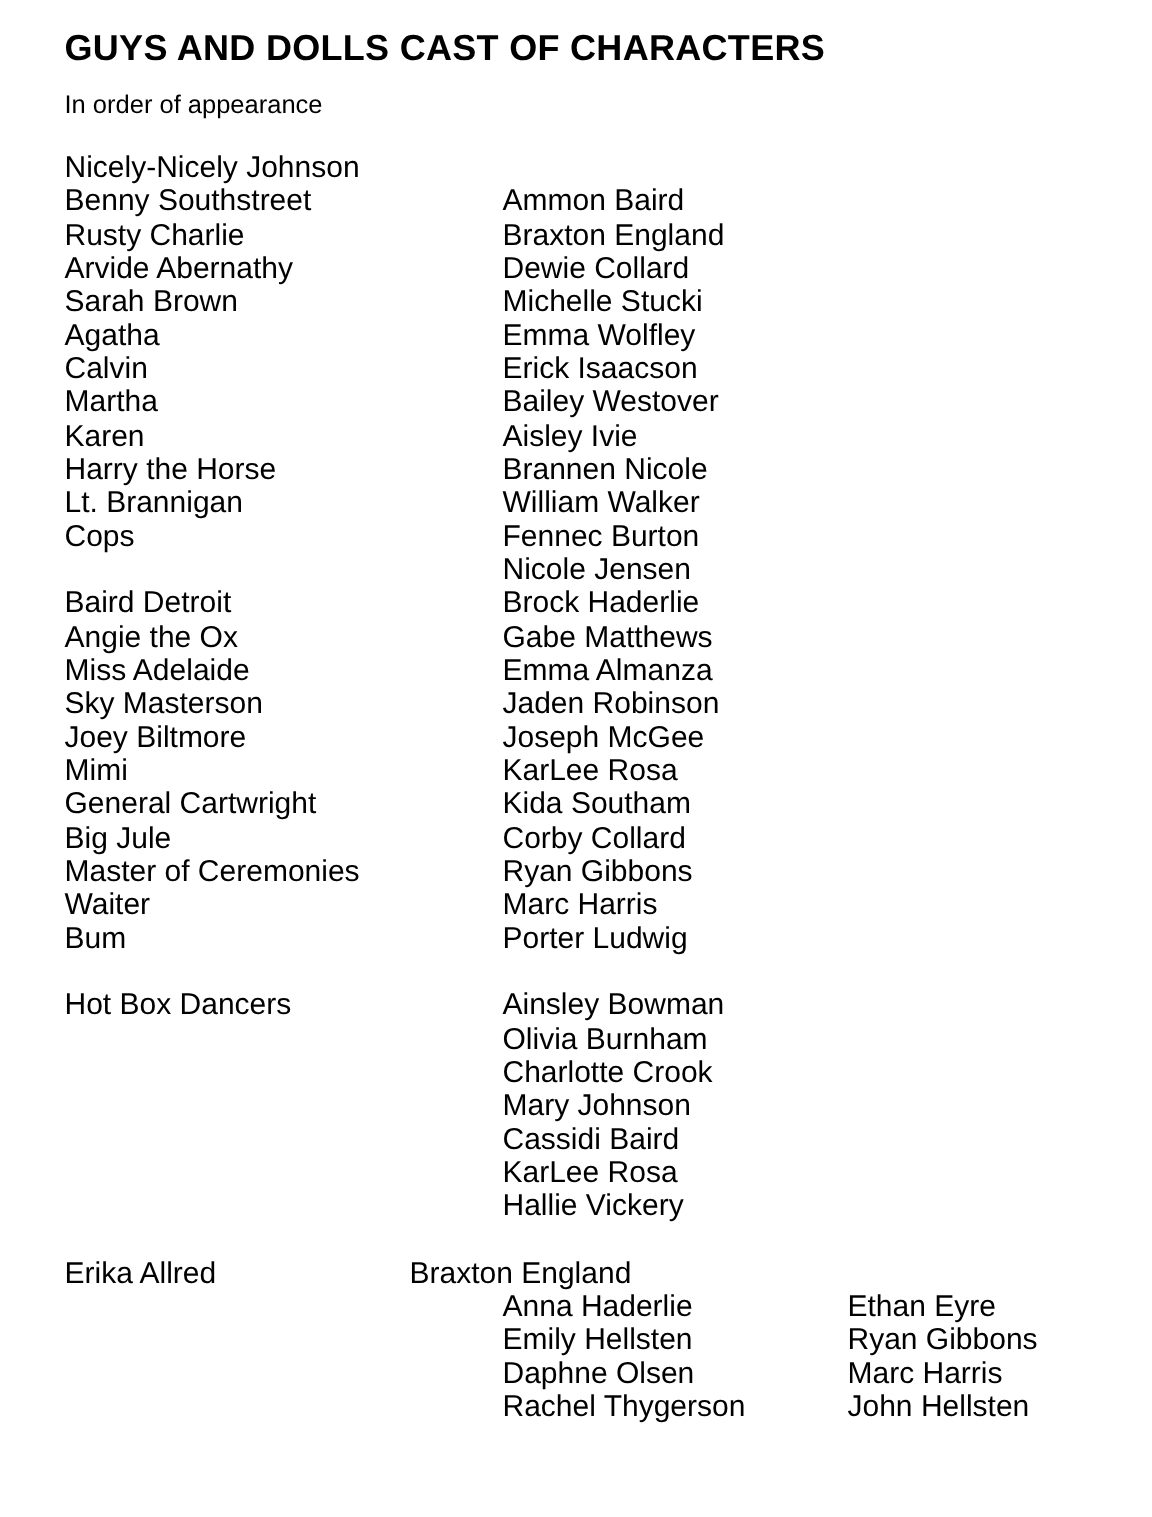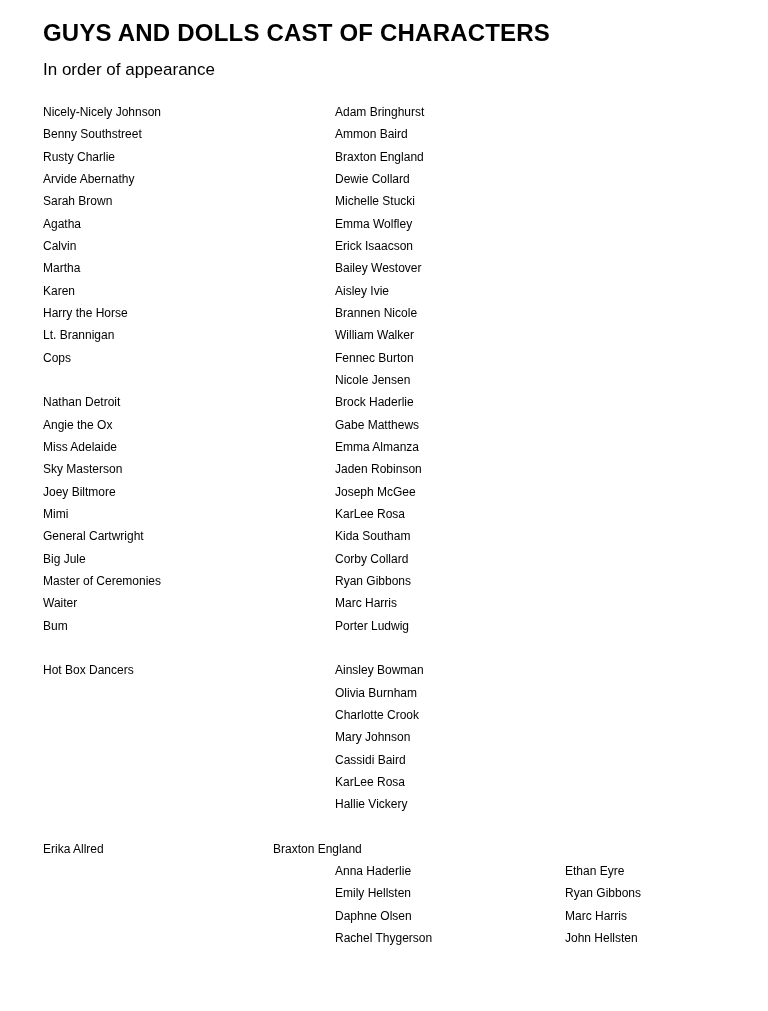--- a/index.html
+++ b/index.html
@@ -32,21 +32,21 @@
     line-height: 15px;
     margin-top: 18px;
     white-space: nowrap;
   }
   .cast-list {
     margin-top: 24px;
   }
   .row {
     display: flex;
     height: 22.33px;
-    font-size: 12px;
+    font-size: 20px;
     line-height: 22.33px;
     white-space: nowrap;
     justify-content: flex-end;
   }
   .row.spacer {
     height: 22.33px;
   }
   .col-character {
     width: 292px;
     flex-shrink: 0;
@@ -62,21 +62,20 @@
 </head>
 <body>
 
 <div class="page">
   <div class="doc-title">GUYS AND DOLLS CAST OF CHARACTERS</div>
   <div class="doc-subtitle">In order of appearance</div>
 
   <div class="cast-list">
       <div class="row">
         <span class="col-character">Nicely-Nicely Johnson</span>
-        <span class="col-actor">Adam Bringhurst</span>
         <span class="col-actor2"></span>
       </div>
       <div class="row">
         <span class="col-character">Benny Southstreet</span>
         <span class="col-actor">Ammon Baird</span>
         <span class="col-actor2"></span>
       </div>
       <div class="row">
         <span class="col-character">Rusty Charlie</span>
         <span class="col-actor">Braxton England</span>
@@ -126,21 +125,21 @@
         <span class="col-character">Cops</span>
         <span class="col-actor">Fennec Burton</span>
         <span class="col-actor2"></span>
       </div>
       <div class="row">
         <span class="col-character"></span>
         <span class="col-actor">Nicole Jensen</span>
         <span class="col-actor2"></span>
       </div>
       <div class="row">
-        <span class="col-character">Nathan Detroit</span>
+        <span class="col-character">Baird Detroit</span>
         <span class="col-actor">Brock Haderlie</span>
         <span class="col-actor2"></span>
       </div>
       <div class="row">
         <span class="col-character">Angie the Ox</span>
         <span class="col-actor">Gabe Matthews</span>
         <span class="col-actor2"></span>
       </div>
       <div class="row">
         <span class="col-character">Miss Adelaide</span>

